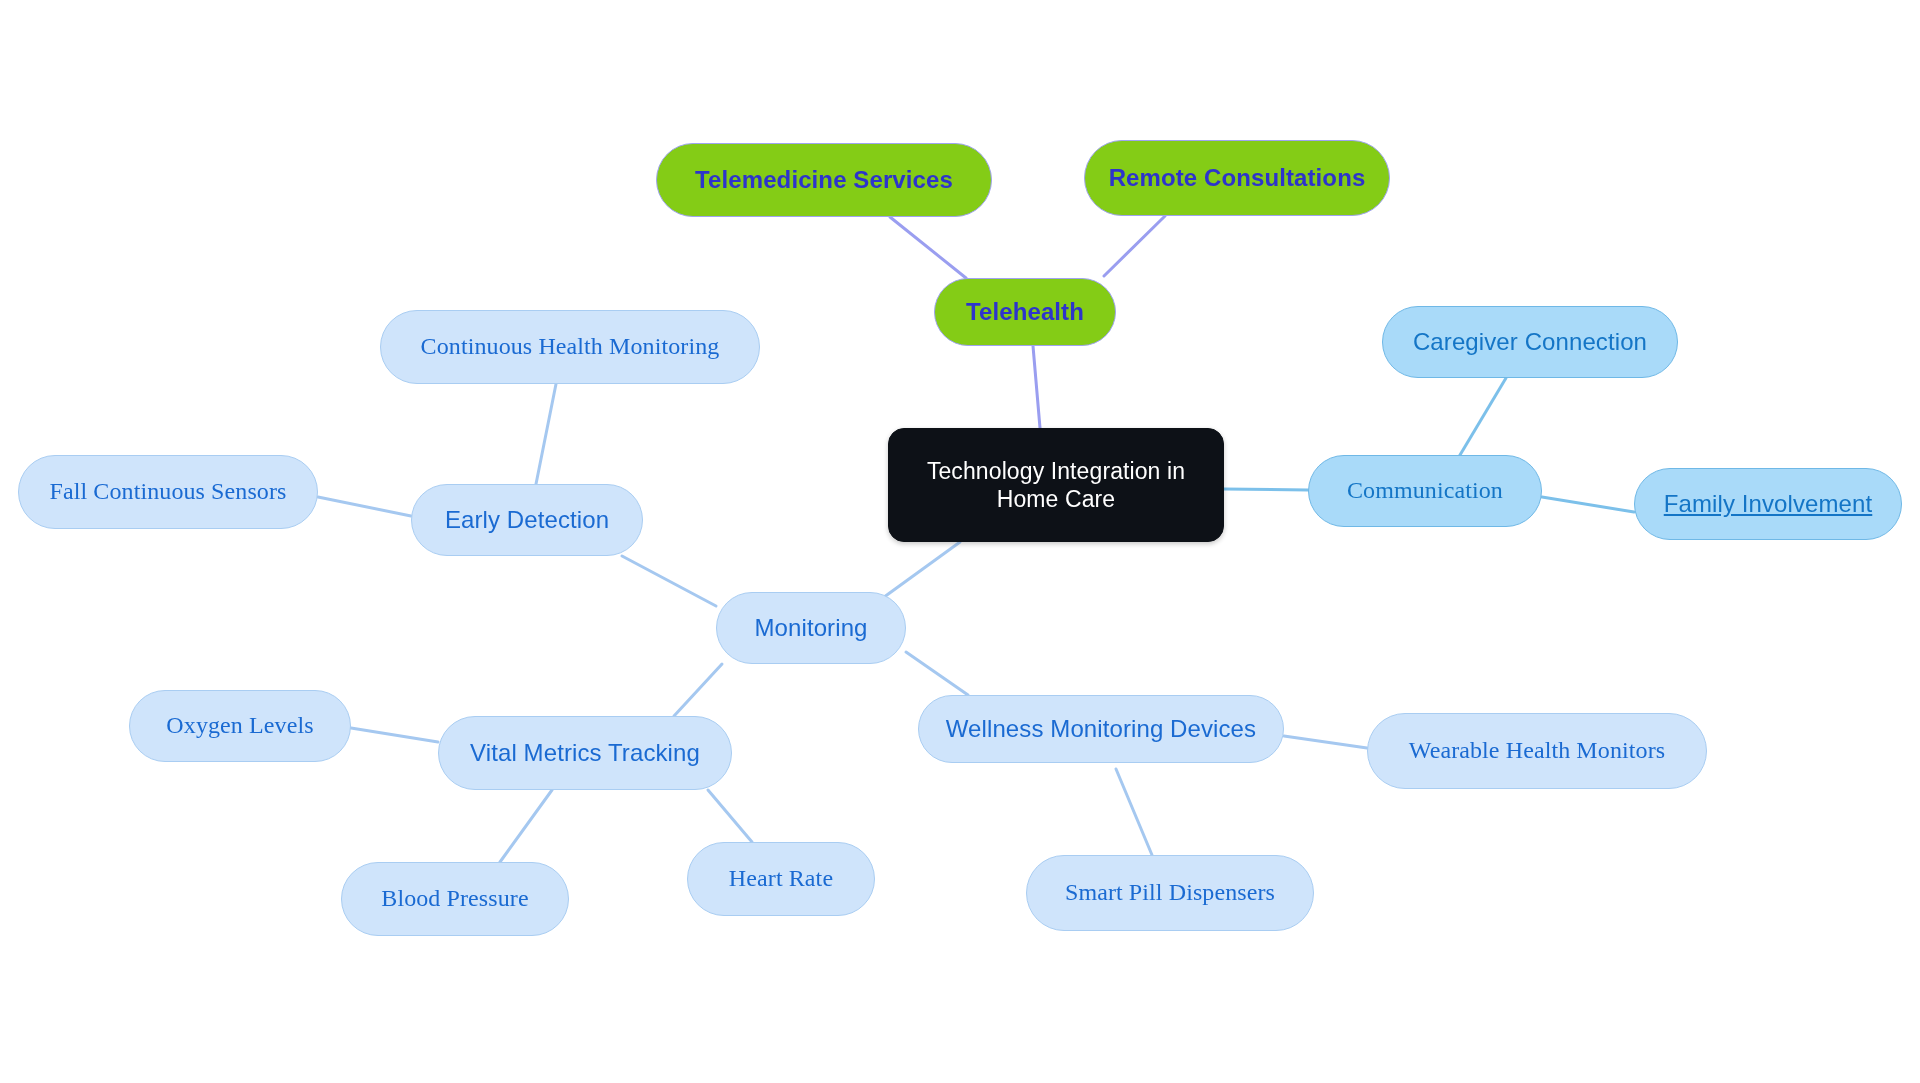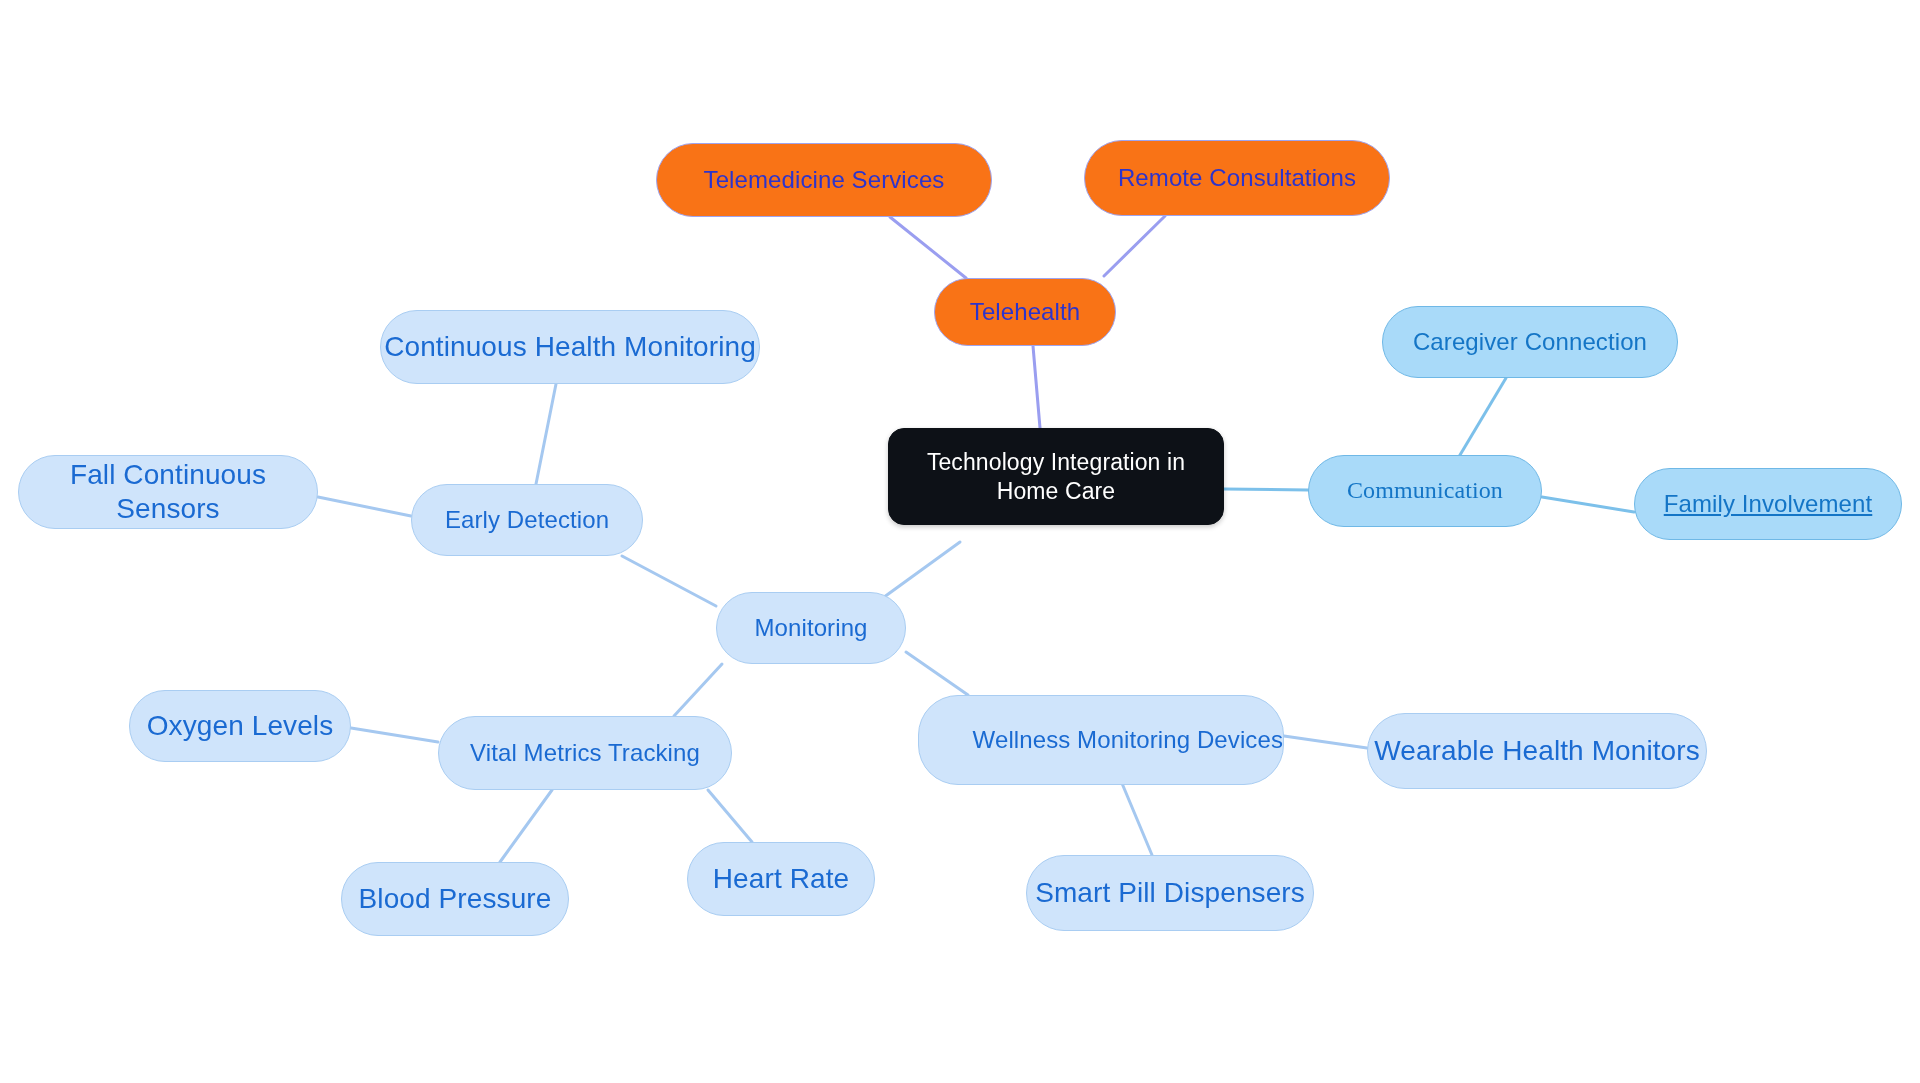--- a/index.html
+++ b/index.html
@@ -44,39 +44,40 @@
   .node.root {
     background: #0d1117;
     border-color: #0d1117;
     color: #ffffff;
     border-radius: 16px;
     font-size: 23px;
     box-shadow: 0 2px 5px rgba(0,0,0,0.22);
   }
   
   .node.purple {
-    background: #f97316;
+    background: #84cc16;
     border-color: #9fa4ef;
     color: #2d34cc;
+    font-weight: bold;
   }
   
   .node.skyblue {
     background: #a9daf9;
     border-color: #6fb8e6;
     color: #1475c6;
   }
   
   .node.paleblue {
     background: #cfe4fb;
     border-color: #a9cdf2;
     color: #1a6ad2;
   }
   .node.lvl1 { font-size: 24px; border-radius: 36px; }
   .node.lvl2 { font-size: 24px; border-radius: 40px; }
-  .node.lvl3 { font-size: 28px; border-radius: 40px; }
+  .node.lvl3 { font-size: 24px; border-radius: 40px; font-family: Liberation Serif, serif; }
 </style>
 </head>
 <body>
 
 <div id="canvas">
 
   <svg id="edge-layer" viewBox="0 0 1920 1083" width="1920" height="1083">
       <line x1="1040" y1="428" x2="1033" y2="346" stroke="#9a9ef0" stroke-width="3" stroke-linecap="round"></line>
       <line x1="966" y1="278" x2="890" y2="217" stroke="#9a9ef0" stroke-width="3" stroke-linecap="round"></line>
       <line x1="1104" y1="276" x2="1165" y2="216" stroke="#9a9ef0" stroke-width="3" stroke-linecap="round"></line>
@@ -89,21 +90,21 @@
       <line x1="411" y1="516" x2="318" y2="497" stroke="#a5c8f0" stroke-width="3" stroke-linecap="round"></line>
       <line x1="722" y1="664" x2="674" y2="716" stroke="#a5c8f0" stroke-width="3" stroke-linecap="round"></line>
       <line x1="438" y1="742" x2="351" y2="728" stroke="#a5c8f0" stroke-width="3" stroke-linecap="round"></line>
       <line x1="552" y1="790" x2="500" y2="862" stroke="#a5c8f0" stroke-width="3" stroke-linecap="round"></line>
       <line x1="708" y1="790" x2="752" y2="842" stroke="#a5c8f0" stroke-width="3" stroke-linecap="round"></line>
       <line x1="906" y1="652" x2="968" y2="695" stroke="#a5c8f0" stroke-width="3" stroke-linecap="round"></line>
       <line x1="1284" y1="736" x2="1367" y2="748" stroke="#a5c8f0" stroke-width="3" stroke-linecap="round"></line>
       <line x1="1116" y1="769" x2="1152" y2="855" stroke="#a5c8f0" stroke-width="3" stroke-linecap="round"></line>
     </svg>
 
-  <div class="node root" style="left: 888px; top: 428px; width: 336px; height: 97px;"><span>Technology Integration in
+  <div class="node root" style="left: 888px; top: 428px; width: 336px; height: 114px;"><span>Technology Integration in
 Home Care</span></div>
 
   <div class="node purple lvl1" style="left: 934px; top: 278px; width: 182px; height: 68px;"><span>Telehealth</span></div>
   <div class="node purple lvl2" style="left: 656px; top: 143px; width: 336px; height: 74px;"><span>Telemedicine Services</span></div>
   <div class="node purple lvl2" style="left: 1084px; top: 140px; width: 306px; height: 76px;"><span>Remote Consultations</span></div>
 
   <div class="node skyblue lvl1" style="left: 1308px; top: 455px; width: 234px; height: 72px; font-family: Liberation Serif, serif;"><span>Communication</span></div>
   <div class="node skyblue lvl2" style="left: 1382px; top: 306px; width: 296px; height: 72px;"><span>Caregiver Connection</span></div>
   <div class="node skyblue lvl2" style="left: 1634px; top: 468px; width: 268px; height: 72px; text-decoration: underline;"><span>Family Involvement</span></div>
 
@@ -111,17 +112,17 @@
 
   <div class="node paleblue lvl2" style="left: 411px; top: 484px; width: 232px; height: 72px;"><span>Early Detection</span></div>
   <div class="node paleblue lvl3" style="left: 380px; top: 310px; width: 380px; height: 74px;"><span>Continuous Health Monitoring</span></div>
   <div class="node paleblue lvl3" style="left: 18px; top: 455px; width: 300px; height: 74px;"><span>Fall Continuous Sensors</span></div>
 
   <div class="node paleblue lvl2" style="left: 438px; top: 716px; width: 294px; height: 74px;"><span>Vital Metrics Tracking</span></div>
   <div class="node paleblue lvl3" style="left: 129px; top: 690px; width: 222px; height: 72px;"><span>Oxygen Levels</span></div>
   <div class="node paleblue lvl3" style="left: 341px; top: 862px; width: 228px; height: 74px;"><span>Blood Pressure</span></div>
   <div class="node paleblue lvl3" style="left: 687px; top: 842px; width: 188px; height: 74px;"><span>Heart Rate</span></div>
 
-  <div class="node paleblue lvl2" style="left: 918px; top: 695px; width: 366px; height: 90px; justify-content: flex-end;"><span>Wellness Monitoring Devices</span></div>
+  <div class="node paleblue lvl2" style="left: 918px; top: 695px; width: 366px; height: 68px;"><span>Wellness Monitoring Devices</span></div>
   <div class="node paleblue lvl3" style="left: 1367px; top: 713px; width: 340px; height: 76px;"><span>Wearable Health Monitors</span></div>
   <div class="node paleblue lvl3" style="left: 1026px; top: 855px; width: 288px; height: 76px;"><span>Smart Pill Dispensers</span></div>
 
 </div>
 
 </body></html>

